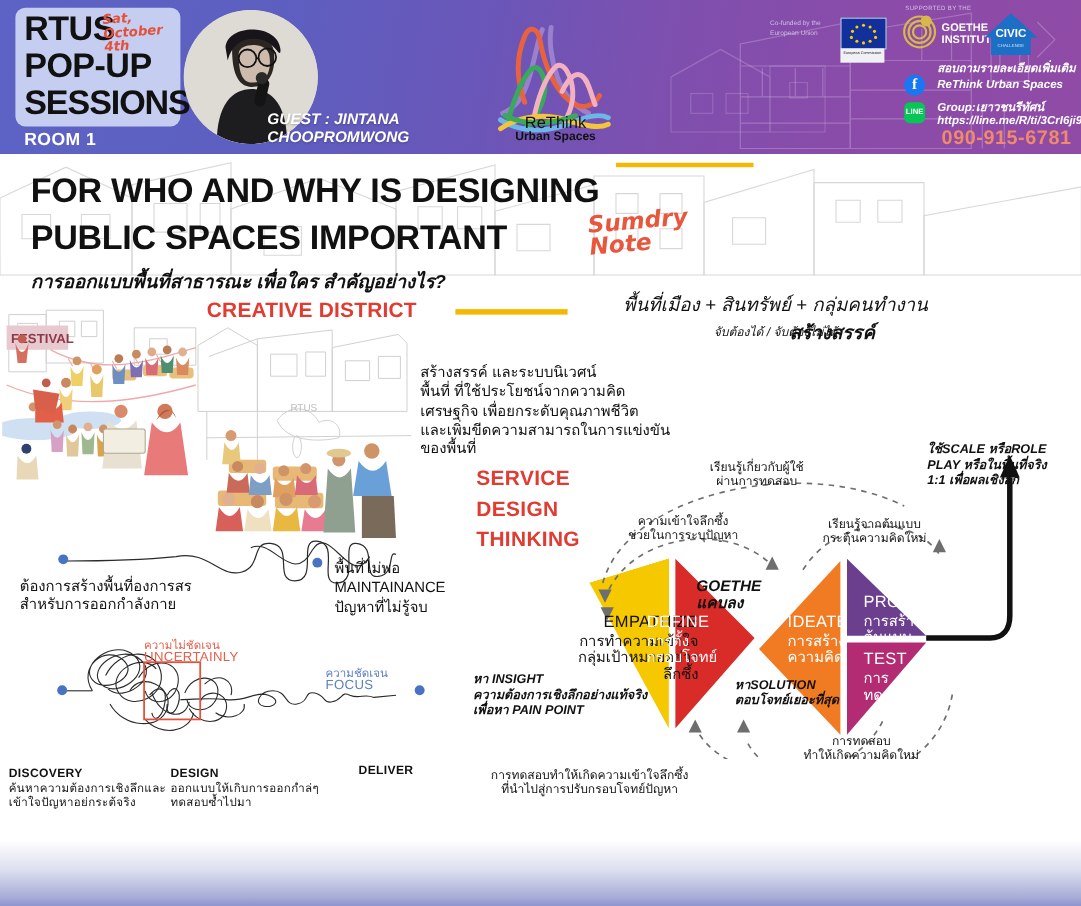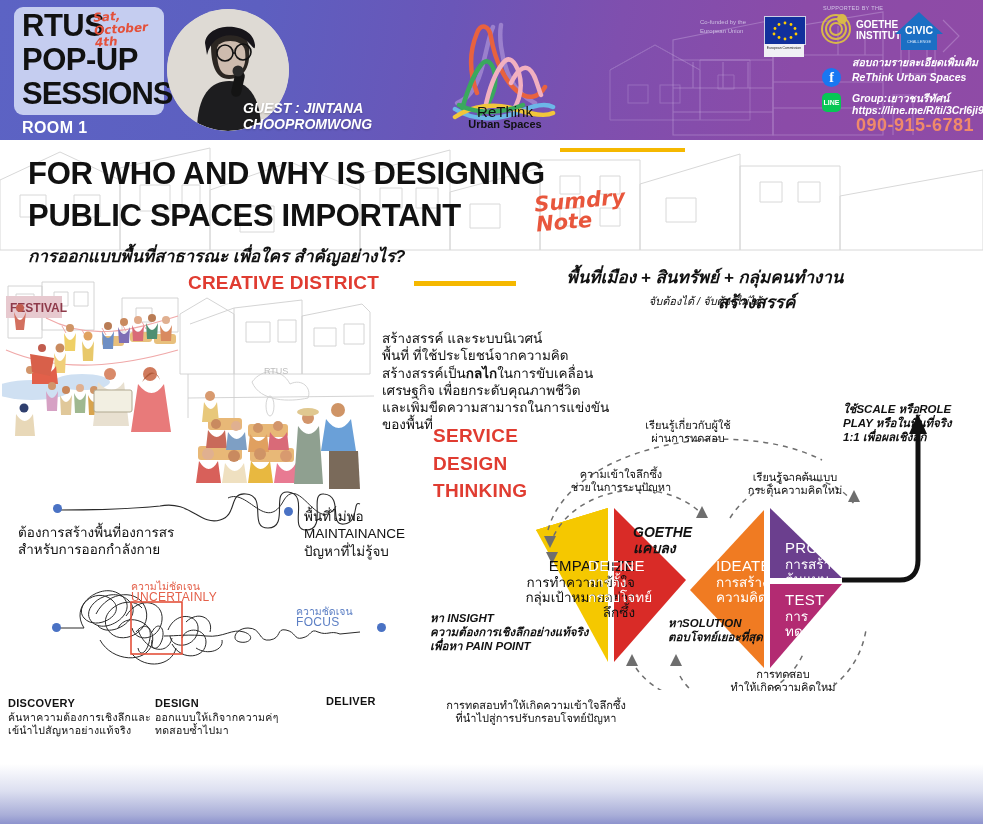--- a/index.html
+++ b/index.html
@@ -53,21 +53,21 @@
   .title-bg{position:absolute;left:0;top:140px;width:983px;height:120px;overflow:hidden;}
   .h1a{position:absolute;left:28px;top:158px;font-size:31px;font-weight:bold;color:#111;letter-spacing:-.3px;line-height:1;}
   .h1b{position:absolute;left:28px;top:200px;font-size:31px;font-weight:bold;color:#111;letter-spacing:-.3px;line-height:1;}
   .sumdry{position:absolute;left:535px;top:190px;width:130px;color:#e8563c;font-size:21px;font-weight:bold;
     font-style:italic;line-height:.95;transform:rotate(-5deg);font-family:"DejaVu Sans",sans-serif;}
   .sub-th{position:absolute;left:28px;top:242px;font-size:17px;font-style:italic;color:#111;font-weight:bold;}
 
   
   .cd-title{position:absolute;left:188px;top:272px;font-size:19px;font-weight:bold;color:#e03c31;letter-spacing:.2px;}
   .cd-rule{position:absolute;left:414px;top:281px;width:102px;height:5px;background:#f5b800;}
-  .cd-right{position:absolute;left:525px;top:268px;width:360px;text-align:center;font-size:17px;font-weight:bold;
+  .cd-right{position:absolute;left:525px;top:268px;width:360px;text-align:center;font-size:17px;font-weight:normal;
     font-style:italic;color:#111;line-height:1.15;}
   .cd-right2{position:absolute;left:525px;top:292px;width:360px;text-align:center;font-size:11px;font-style:italic;color:#111;}
   .cd-right3{position:absolute;left:718px;top:288px;font-size:17px;font-weight:bold;font-style:italic;color:#111;}
   .cd-body{position:absolute;left:382px;top:330px;width:240px;font-size:13.5px;color:#111;line-height:1.28;}
   .cd-body b{font-weight:bold;}
   .illus{position:absolute;left:2px;top:278px;width:372px;height:215px;}
 
   
   .sq1{position:absolute;left:0px;top:480px;width:440px;height:70px;}
   .sq1-txt{position:absolute;left:18px;top:525px;width:230px;font-size:13.5px;color:#111;line-height:1.25;}
@@ -254,23 +254,20 @@
 
   <div class="cd-title">CREATIVE DISTRICT</div>
   <div class="cd-rule"></div>
   <div class="cd-right">พื้นที่เมือง + สินทรัพย์ + กลุ่มคนทำงาน</div>
   <div class="cd-right2">จับต้องได้ / จับต้องไม่ได้</div>
   <div class="cd-right3">สร้างสรรค์</div>
 
   <div class="cd-body">
     <div>สร้างสรรค์   และระบบนิเวศน์</div>
     <div>พื้นที่  ที่ใช้ประโยชน์จากความคิด</div>
-    <div>
-      <span>สร้างสรรค์เป็น</span><b>กลไก</b><span>ในการขับเคลื่อน</span>
-    </div>
     <div>เศรษฐกิจ เพื่อยกระดับคุณภาพชีวิต</div>
     <div>และเพิ่มขีดความสามารถในการแข่งขัน</div>
     <div>ของพื้นที่</div>
   </div>
 
   <svg class="illus" viewBox="0 0 372 215">
     <g stroke="#cfcfcf" stroke-width=".9" fill="none">
       <path d="M6,8 L6,60 L40,60 L40,8z M14,16 h18 v16 h-18z"></path>
       <path d="M40,4 L40,52 L92,52 L92,4z M52,14 h14 v14h-14z M72,14 h14 v14h-14z"></path>
       <path d="M178,36 L178,96 L232,96 L232,36 L205,20 Z"></path>
@@ -414,25 +411,25 @@
   <div class="dot" style="left:52px;top:623px;"></div>
   <div class="dot" style="left:377px;top:623px;"></div>
   <div class="lbl-unc-th">ความไม่ชัดเจน</div>
   <div class="lbl-unc-en">UNCERTAINLY</div>
   <div class="lbl-foc-th">ความชัดเจน</div>
   <div class="lbl-foc-en">FOCUS</div>
 
   <div class="phase" style="left:8px;top:697px;width:150px;">
     <b>DISCOVERY</b>
     <span>ค้นหาความต้องการเชิงลึกและ</span>
-    <span>เข้นำไปสัญหาอย่างแท้จริง</span>
+    <span>เข้าใจปัญหาอย่กระต้จริง</span>
   </div>
   <div class="phase" style="left:155px;top:697px;width:150px;">
     <b>DESIGN</b>
-    <span>ออกแบบให้เกิจากความค่ๆ</span>
+    <span>ออกแบบให้เกิบการออกกำล่ๆ</span>
     <span>ทดสอบซ้ำไปมา</span>
   </div>
   <div class="phase" style="left:326px;top:695px;width:110px;">
     <b>DELIVER</b>
   </div>
 
   <div class="sdt">
     <div>SERVICE</div>
     <div>DESIGN</div>
     <div>THINKING</div>

